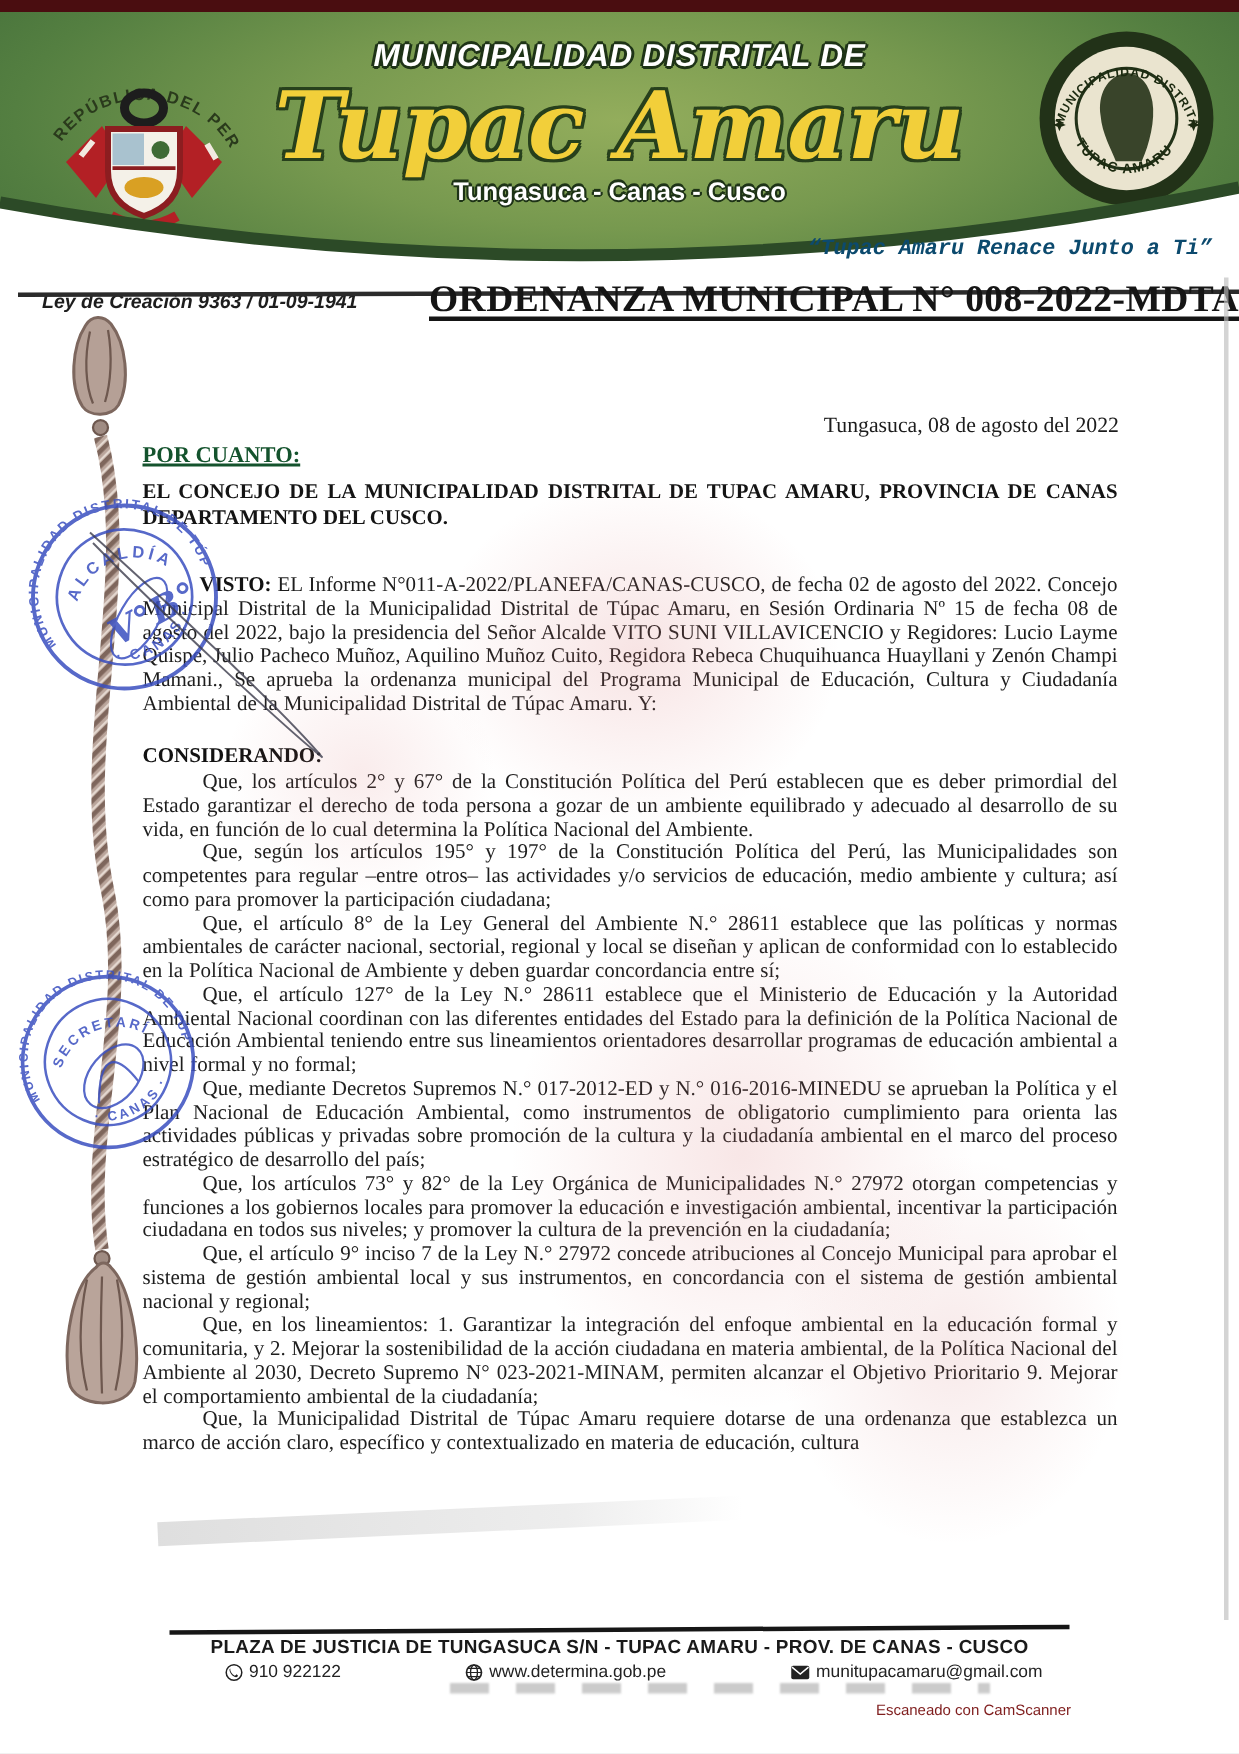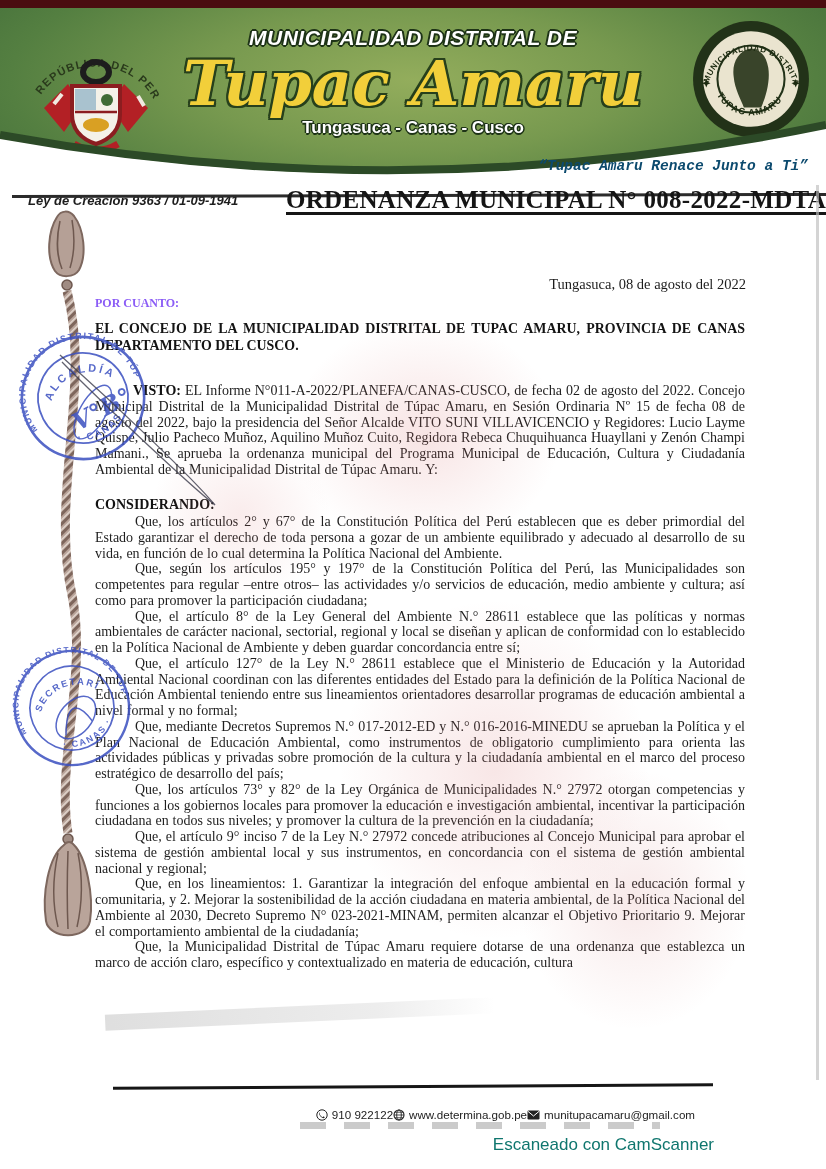--- a/index.html
+++ b/index.html
@@ -27,22 +27,22 @@
   .motto{position:absolute;top:158px;right:18px;font-family:Liberation Mono, monospace;
       font-style:italic;font-weight:bold;font-size:14.5px;color:#0c4a6e;}
   .header-rule{position:absolute;top:194px;left:12px;width:814px;height:3px;background:#2b2b2b;transform:rotate(-0.15deg);}
 
   
   .doc-title{position:absolute;top:186px;left:0;width:826px;text-align:right;
       font-size:25px;font-weight:bold;letter-spacing:.3px;
       text-decoration:underline;text-decoration-thickness:2.5px;text-underline-offset:4px;color:#151515;}
   .dateline{position:absolute;top:229px;right:80px;font-size:14.5px;color:#1c1c1c;margin-top:47px;}
   .addressee{position:absolute;top:260px;left:113px;font-size:13.8px;font-weight:bold;color:#141414;letter-spacing:-.2px;}
-  .por-cuanto{position:absolute;top:296px;left:95px;font-size:12px;font-weight:bold;
-      text-decoration-thickness:2px;color:#8b5cf6;}
+  .por-cuanto{position:absolute;top:296px;left:95px;font-size:15px;font-weight:bold;
+      text-decoration:underline;text-decoration-thickness:2px;color:#14532d;}
   .council{position:absolute;top:321px;left:95px;width:650px;font-size:13.9px;font-weight:bold;
       text-align:justify;line-height:16.5px;color:#141414;}
   .visto{position:absolute;top:369px;left:95px;width:650px;font-size:14px;
       text-align:justify;line-height:15.8px;text-indent:38px;word-spacing:.4px;color:#1d1d1d;}
   .visto b{color:#121212;}
   .considerando{position:absolute;top:497px;left:95px;font-size:14px;font-weight:bold;color:#121212;}
   .paras{position:absolute;top:514px;left:95px;width:650px;font-size:14px;
       text-align:justify;line-height:15.75px;word-spacing:.3px;color:#1e1e1e;}
   .paras p{margin:0;text-indent:40px;}
 
@@ -60,25 +60,25 @@
   .smudge{position:absolute;top:1006px;left:105px;width:390px;height:16px;opacity:.32;
       background:linear-gradient(90deg,#9a9a9a,#c7c7c7 70%,transparent);transform:rotate(-2.6deg);}
   .edge-right{position:absolute;top:185px;left:816px;width:3px;height:895px;background:#bdbdbd;opacity:.65;}
   .faint-line{position:absolute;top:1122px;left:300px;width:360px;height:7px;opacity:.45;filter:blur(.6px);
       background:repeating-linear-gradient(90deg,#8d8d8d 0 26px,transparent 26px 44px);}
 
   
   .footer-rule{position:absolute;top:1085px;left:113px;width:600px;height:3px;background:#161616;transform:rotate(-0.35deg);}
   .footer-address{position:absolute;top:1091px;left:113px;width:600px;text-align:center;
       font-family:"Liberation Sans",sans-serif;font-weight:bold;font-size:12.6px;color:#1a1a1a;letter-spacing:.2px;}
-  .footer-contacts{position:absolute;top:1108px;left:150px;width:545px;display:flex;justify-content:flex-end;
+  .footer-contacts{position:absolute;top:1108px;left:150px;width:545px;display:flex;justify-content:space-between;
       font-family:"Liberation Sans",sans-serif;font-size:11.6px;color:#222;}
   .contact{display:flex;align-items:center;gap:4px;}
   .scan-note{position:absolute;top:1135px;right:112px;font-family:"Liberation Sans",sans-serif;
-      font-size:17px;font-weight:500;color:#0f766e;}
+      font-size:10px;font-weight:500;color:#7f1d1d;}
 </style>
 </head>
 <body>
 
 <div class="page">
 
   <div class="top-strip"></div>
   <div class="banner"></div>
 
   <svg class="escudo" width="160" height="150" viewBox="0 0 160 150">
@@ -221,20 +221,21 @@
     </text>
     <ellipse cx="75" cy="86" rx="26" ry="17" fill="none" stroke="#3a4fc0" stroke-width="1.6" transform="rotate(-28 75 86)"></ellipse>
     <path d="M58,100 C70,70 82,68 90,96" fill="none" stroke="#3a4fc0" stroke-width="1.6"></path>
   </svg>
 
   <div class="smudge"></div>
   <div class="edge-right"></div>
   <div class="faint-line"></div>
 
   <div class="footer-rule"></div>
+  <div class="footer-address">PLAZA DE JUSTICIA DE TUNGASUCA S/N - TUPAC AMARU - PROV. DE CANAS - CUSCO</div>
   <div class="footer-contacts">
     <span class="contact">
       <svg width="12" height="12" viewBox="0 0 12 12">
         <circle cx="6" cy="6" r="5.2" fill="none" stroke="#222" stroke-width="1"></circle>
         <path d="M3.6,3.4 C3.2,4.6 4.4,7.2 6.6,8.2 L7.8,7.2 L8.8,8.4 L7.6,9.2 C5,8.8 2.8,6 3,3.8 Z" fill="#222"></path>
       </svg>
       <span>910 922122</span>
     </span>
     <span class="contact">
       <svg width="12" height="12" viewBox="0 0 12 12">

